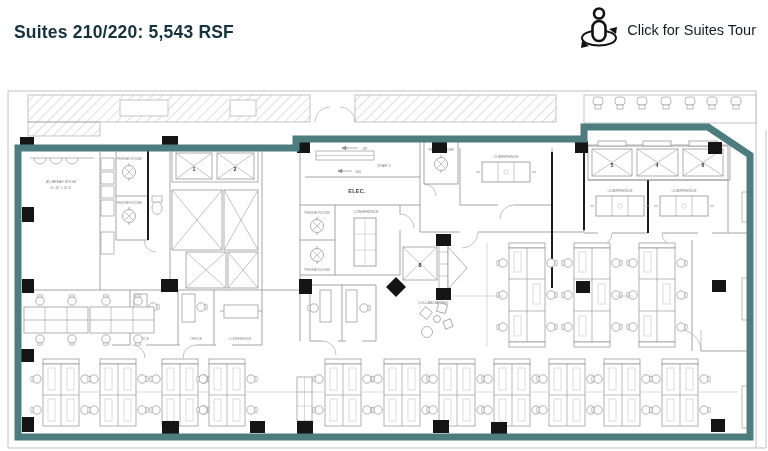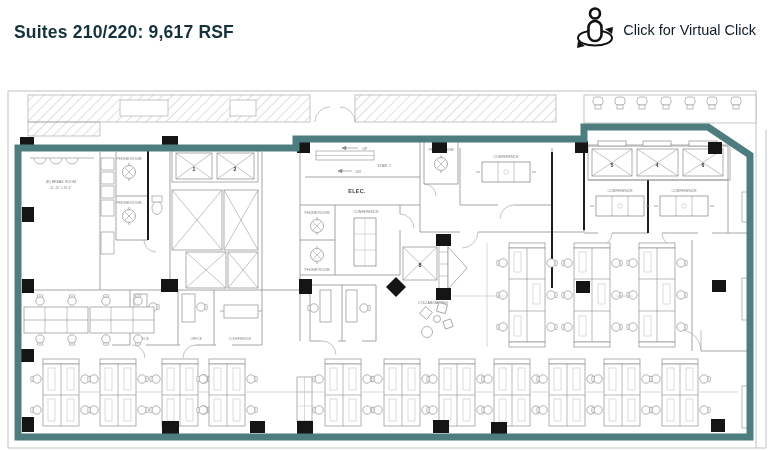--- a/index.html
+++ b/index.html
@@ -15,31 +15,31 @@
   .rl{font-size:3.6px;fill:#7b7b7b;text-anchor:middle;}
   .rs{font-size:3.2px;fill:#8a8a8a;text-anchor:middle;}
   .num{font-size:5.2px;fill:#2b2b2b;font-weight:bold;text-anchor:middle;}
   .big{font-size:5.4px;fill:#3c3c3c;font-weight:bold;text-anchor:middle;letter-spacing:.3px;}
 </style>
 </head>
 <body>
 
 <div class="page">
 
-  <h1 class="title">Suites 210/220: 9,617 RSF</h1>
+  <h1 class="title">Suites 210/220: 5,543 RSF</h1>
 
   <div class="tour">
     <svg width="38" height="47" viewBox="0 0 38 47">
       <ellipse cx="19" cy="32" rx="17" ry="7.5" fill="none" stroke="#111" stroke-width="2"></ellipse>
       <path d="M2,35 l7,5 l-8,2 z" fill="#111"></path>
       <path d="M36,28 l-7,-5 l8,-2 z" fill="#111"></path>
       <rect x="12.5" y="15" width="13" height="20" rx="6.5" fill="#fff" stroke="#111" stroke-width="2.6"></rect>
       <circle cx="19" cy="7.5" r="5" fill="#fff" stroke="#111" stroke-width="2.6"></circle>
     </svg>
-    <span class="tour-label">Click for Virtual Click</span>
+    <span class="tour-label">Click for Suites Tour</span>
   </div>
 
   <svg width="768" height="451" viewBox="0 0 768 451" style="position:absolute;left:0;top:0;">
     <defs>
       <pattern id="hat" width="7" height="7" patternUnits="userSpaceOnUse" patternTransform="rotate(45)">
         <line x1="0" y1="0" x2="0" y2="7" stroke="#bdbdbd" stroke-width="1"></line>
       </pattern>
       <g id="ch">
         <circle r="4.2" fill="#fff" stroke="#8f8f8f" stroke-width=".7"></circle>
         <rect x="-2.8" y="-6.2" width="5.6" height="2.2" rx="1" fill="#fff" stroke="#8f8f8f" stroke-width=".6"></rect>

